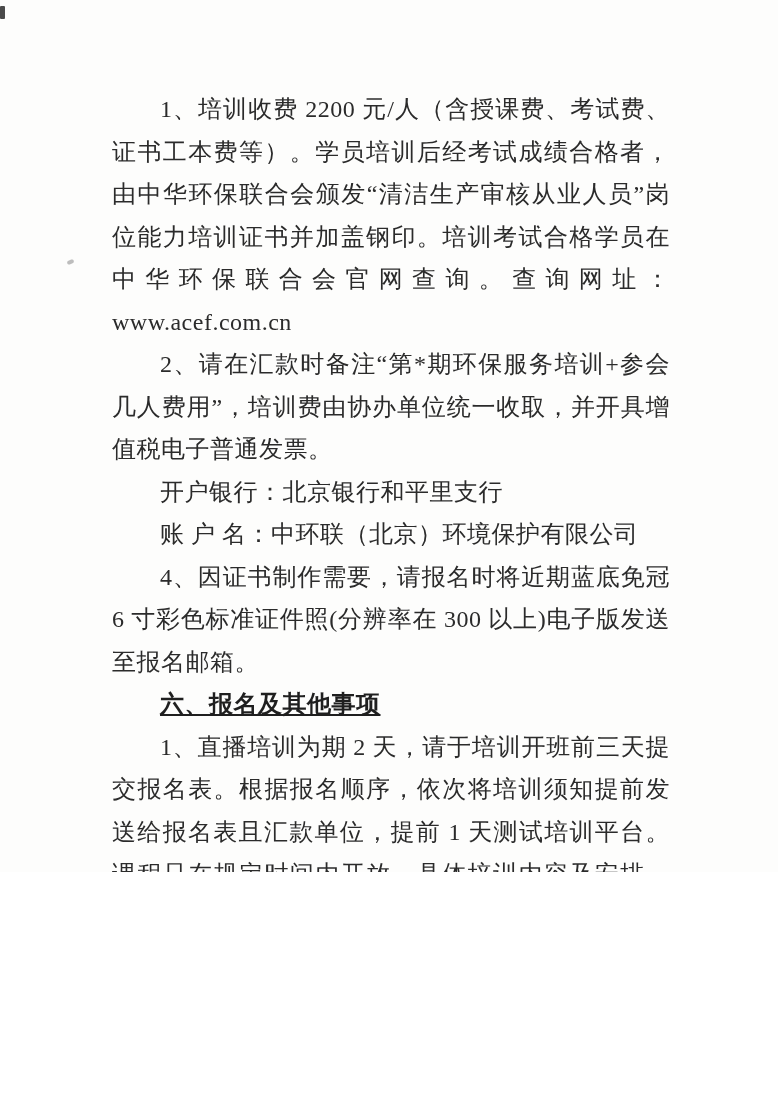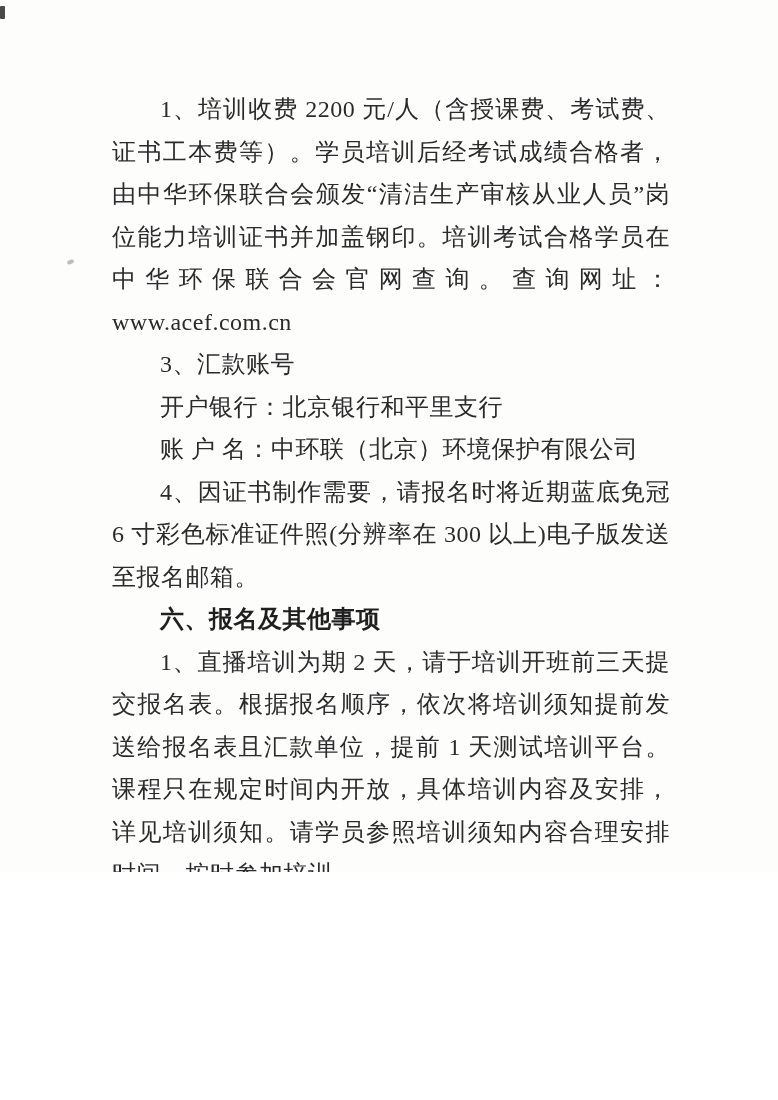--- a/index.html
+++ b/index.html
@@ -28,20 +28,21 @@
   }
   .content p {
     margin: 0;
     padding: 0;
     text-indent: 2em;
   }
   .content p.heading {
     font-family: "Liberation Sans", "DejaVu Sans", sans-serif;
     font-weight: bold;
     color: #1f1f1f;
+    text-decoration: underline;
   }
   .footer {
     position: absolute;
     left: 0;
     top: 1016px;
     width: 100%;
     text-align: center;
     font-size: 23px;
     color: #222222;
   }
@@ -97,21 +98,21 @@
 
 <div class="page">
 
   <div class="artifact artifact-top-left"></div>
   <div class="artifact artifact-speck"></div>
   <div class="artifact artifact-bottom-smudge"></div>
   <div class="artifact artifact-bottom-line"></div>
 
   <div class="content">
       <p class="body">1、培训收费 2200 元/人（含授课费、考试费、证书工本费等）。学员培训后经考试成绩合格者，由中华环保联合会颁发“清洁生产审核从业人员”岗位能力培训证书并加盖钢印。培训考试合格学员在中华环保联合会官网查询。查询网址：www.acef.com.cn</p>
-      <p class="body">3、汇款账号</p>
+      <p class="body">2、请在汇款时备注“第*期环保服务培训+参会几人费用”，培训费由协办单位统一收取，并开具增值税电子普通发票。</p>
       <p class="body">开户银行：北京银行和平里支行</p>
       <p class="body">账 户 名：中环联（北京）环境保护有限公司</p>
       <p class="body">4、因证书制作需要，请报名时将近期蓝底免冠 6 寸彩色标准证件照(分辨率在 300 以上)电子版发送至报名邮箱。</p>
       <p class="heading">六、报名及其他事项</p>
       <p class="body">1、直播培训为期 2 天，请于培训开班前三天提交报名表。根据报名顺序，依次将培训须知提前发送给报名表且汇款单位，提前 1 天测试培训平台。课程只在规定时间内开放，具体培训内容及安排，详见培训须知。请学员参照培训须知内容合理安排时间，按时参加培训。</p>
       <p class="body">2、报名咨询联系人</p>
     </div>
 
   <div class="footer">
     <span class="dash">—</span><span class="pagenum">4</span><span class="dash">—</span>

